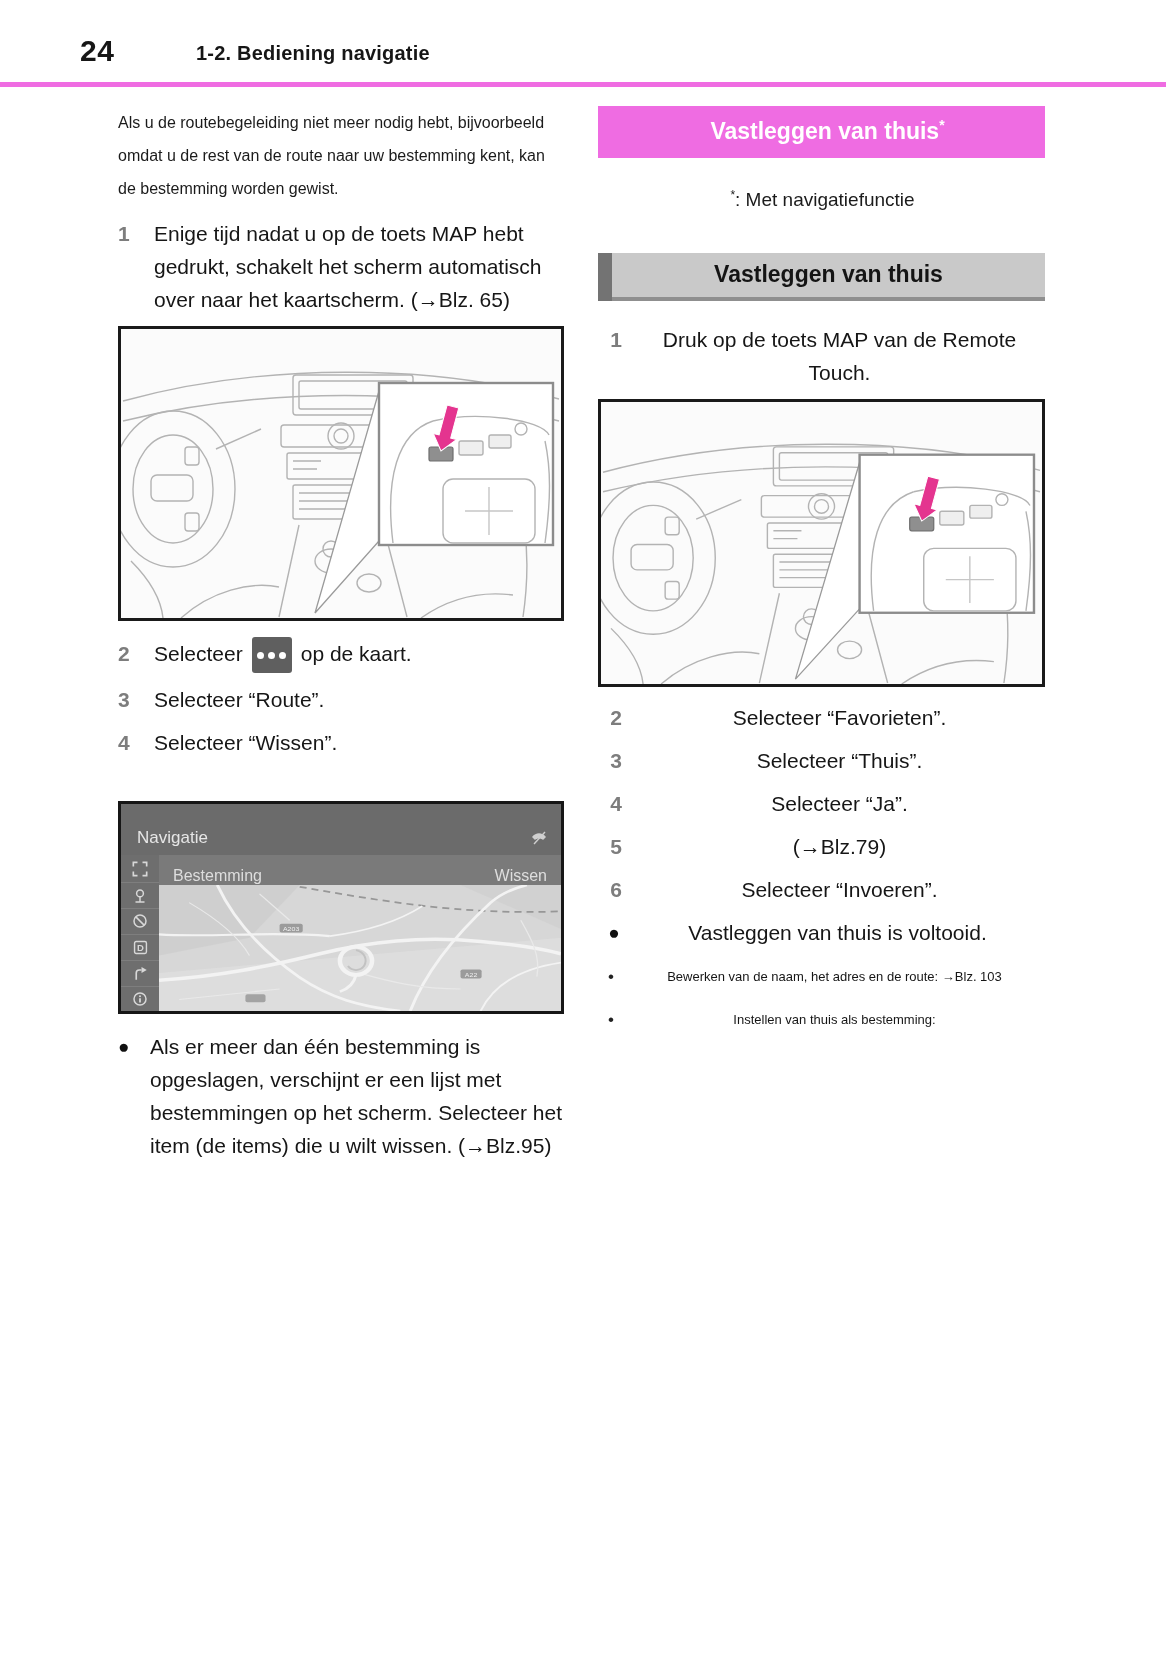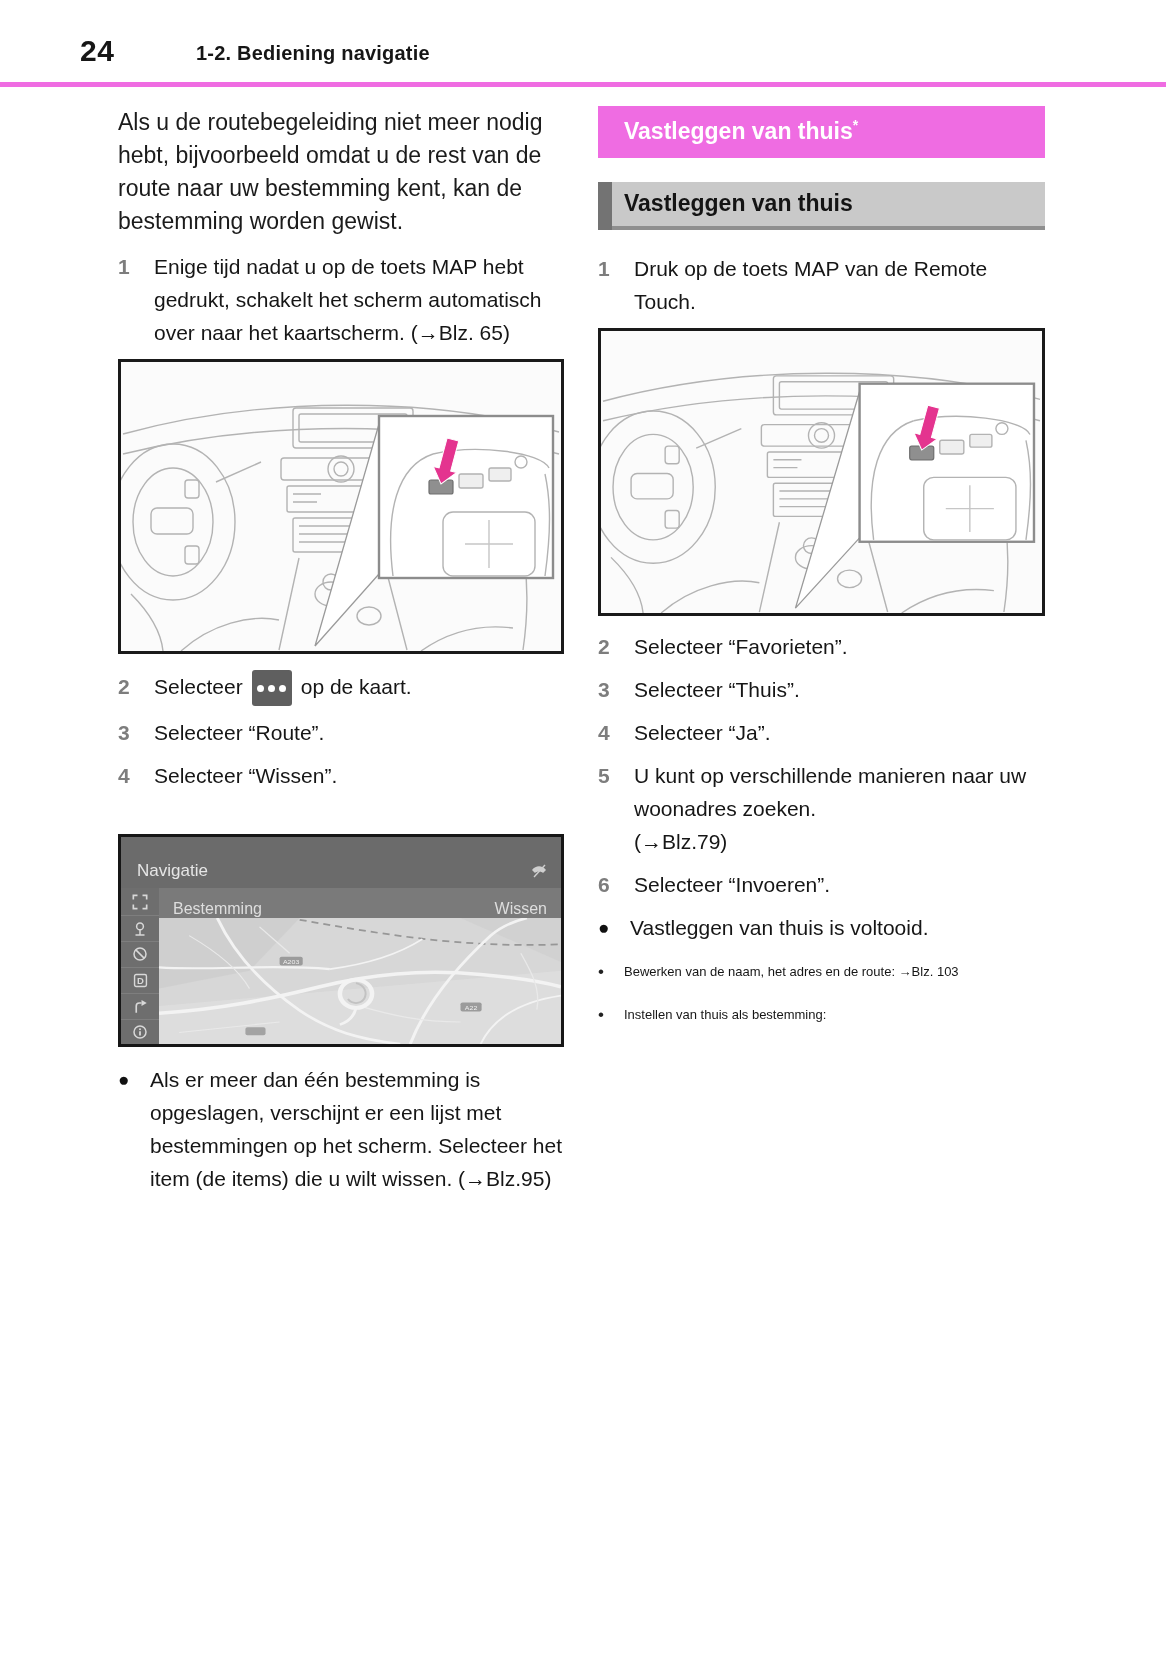--- a/index.html
+++ b/index.html
@@ -7,34 +7,34 @@
     position:relative;width:1166px;height:1654px;background:#ffffff;
     font-family:"Liberation Sans", sans-serif;color:#161616;overflow:hidden;
   }
   
   .page-num{position:absolute;left:80px;top:34px;font-size:30px;font-weight:bold;letter-spacing:.5px;text-align:center;}
   .section-crumb{position:absolute;left:196px;top:42px;font-size:20px;font-weight:bold;letter-spacing:.2px;}
   .pink-rule{position:absolute;left:0;top:82px;width:1166px;height:5px;background:#ef6ce2;}
   
   .col{position:absolute;top:106px;}
   .col-left{left:118px;width:446px;}
-  .col-right{left:598px;width:447px;}
+  .col-right{left:598px;width:447px;text-align:center;}
   
   .section-box{
     position:relative;background:#c9c9c9;border-bottom:4px solid #8f8f8f;
     padding:8px 12px 9px 26px;font-size:23px;font-weight:bold;color:#141414;margin-bottom:22px;
   }
   .section-box .accent{position:absolute;left:0;top:0;bottom:-4px;width:14px;background:#737373;}
   .pink-banner{
     background:#ef6ce2;color:#ffffff;font-size:23px;font-weight:bold;
     padding:11px 14px 13px 26px;margin-bottom:24px;
   }
   .pink-banner sup{font-size:14px;vertical-align:super;}
   
-  .body-text{font-size:23px;line-height:33px;color:#1b1b1b;}
+  .body-text{font-size:16px;line-height:33px;color:#1b1b1b;}
   .intro{margin-bottom:12px;}
   .footnote{font-size:19px;line-height:26px;margin:0 0 40px 2px;color:#1b1b1b;}
   .footnote sup{font-size:12px;}
   .step{display:flex;margin-bottom:10px;}
   .step-num{flex:none;width:36px;font-size:21px;line-height:33px;font-weight:bold;color:#7d7d7d;}
   .step-body{flex:1;font-size:21px;line-height:33px;}
   .bullet{display:flex;margin-bottom:10px;}
   .bullet-dot{flex:none;width:32px;font-size:19px;line-height:33px;color:#111;}
   .bullet-body{flex:1;font-size:21px;line-height:33px;}
   .note{display:flex;margin-bottom:16px;}
@@ -255,20 +255,23 @@
     </div>
 
   </div>
 
   <div class="col col-right">
 
     <div class="pink-banner">
       <span>Vastleggen van thuis</span><sup>*</sup>
     </div>
 
+    <div class="footnote">
+      <sup>*</sup><span>:  Met navigatiefunctie</span>
+    </div>
 
     <div class="section-box">
       <span class="accent"></span>
       <span>Vastleggen van thuis</span>
     </div>
 
     <div class="step">
       <div class="step-num">1</div>
       <div class="step-body">Druk op de toets MAP van de Remote Touch.</div>
     </div>
@@ -290,21 +293,20 @@
     </div>
 
     <div class="step">
       <div class="step-num">4</div>
       <div class="step-body">Selecteer “Ja”.</div>
     </div>
 
     <div class="step">
       <div class="step-num">5</div>
       <div class="step-body">
-        <div>U kunt op verschillende manieren naar uw woonadres zoeken.</div>
         <div>(→Blz.79)</div>
       </div>
     </div>
 
     <div class="step">
       <div class="step-num">6</div>
       <div class="step-body">Selecteer “Invoeren”.</div>
     </div>
 
     <div class="bullet">

